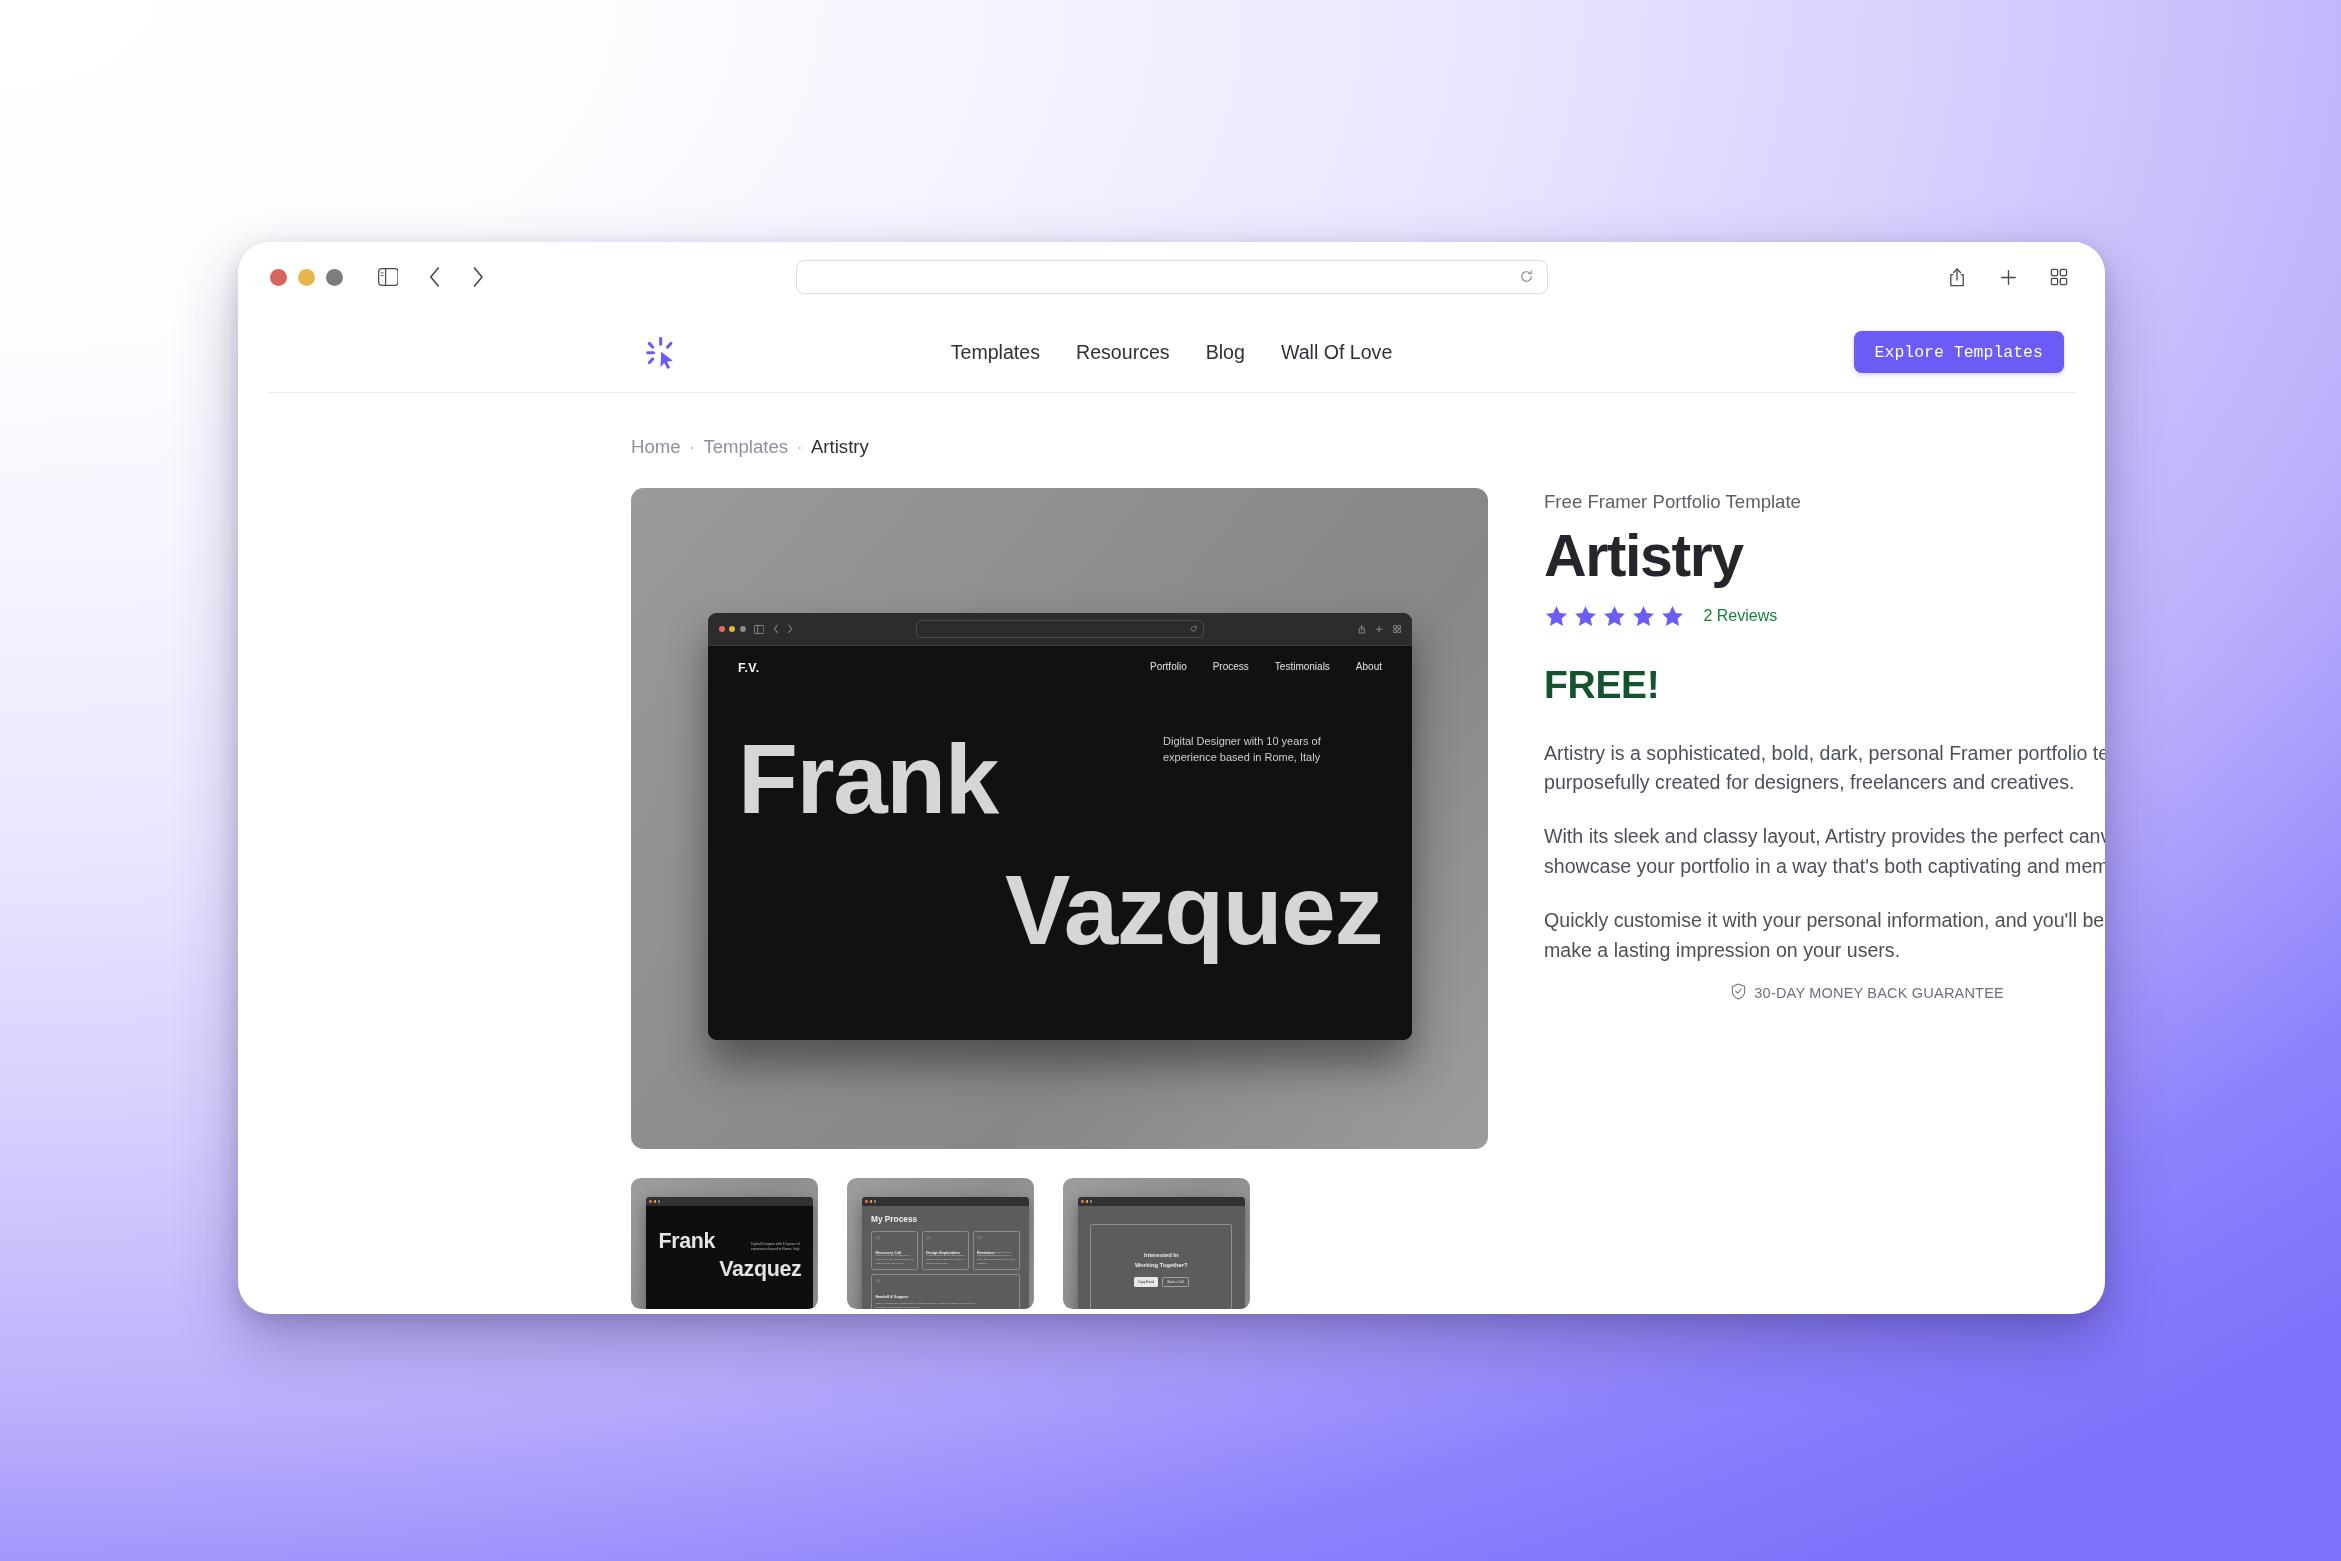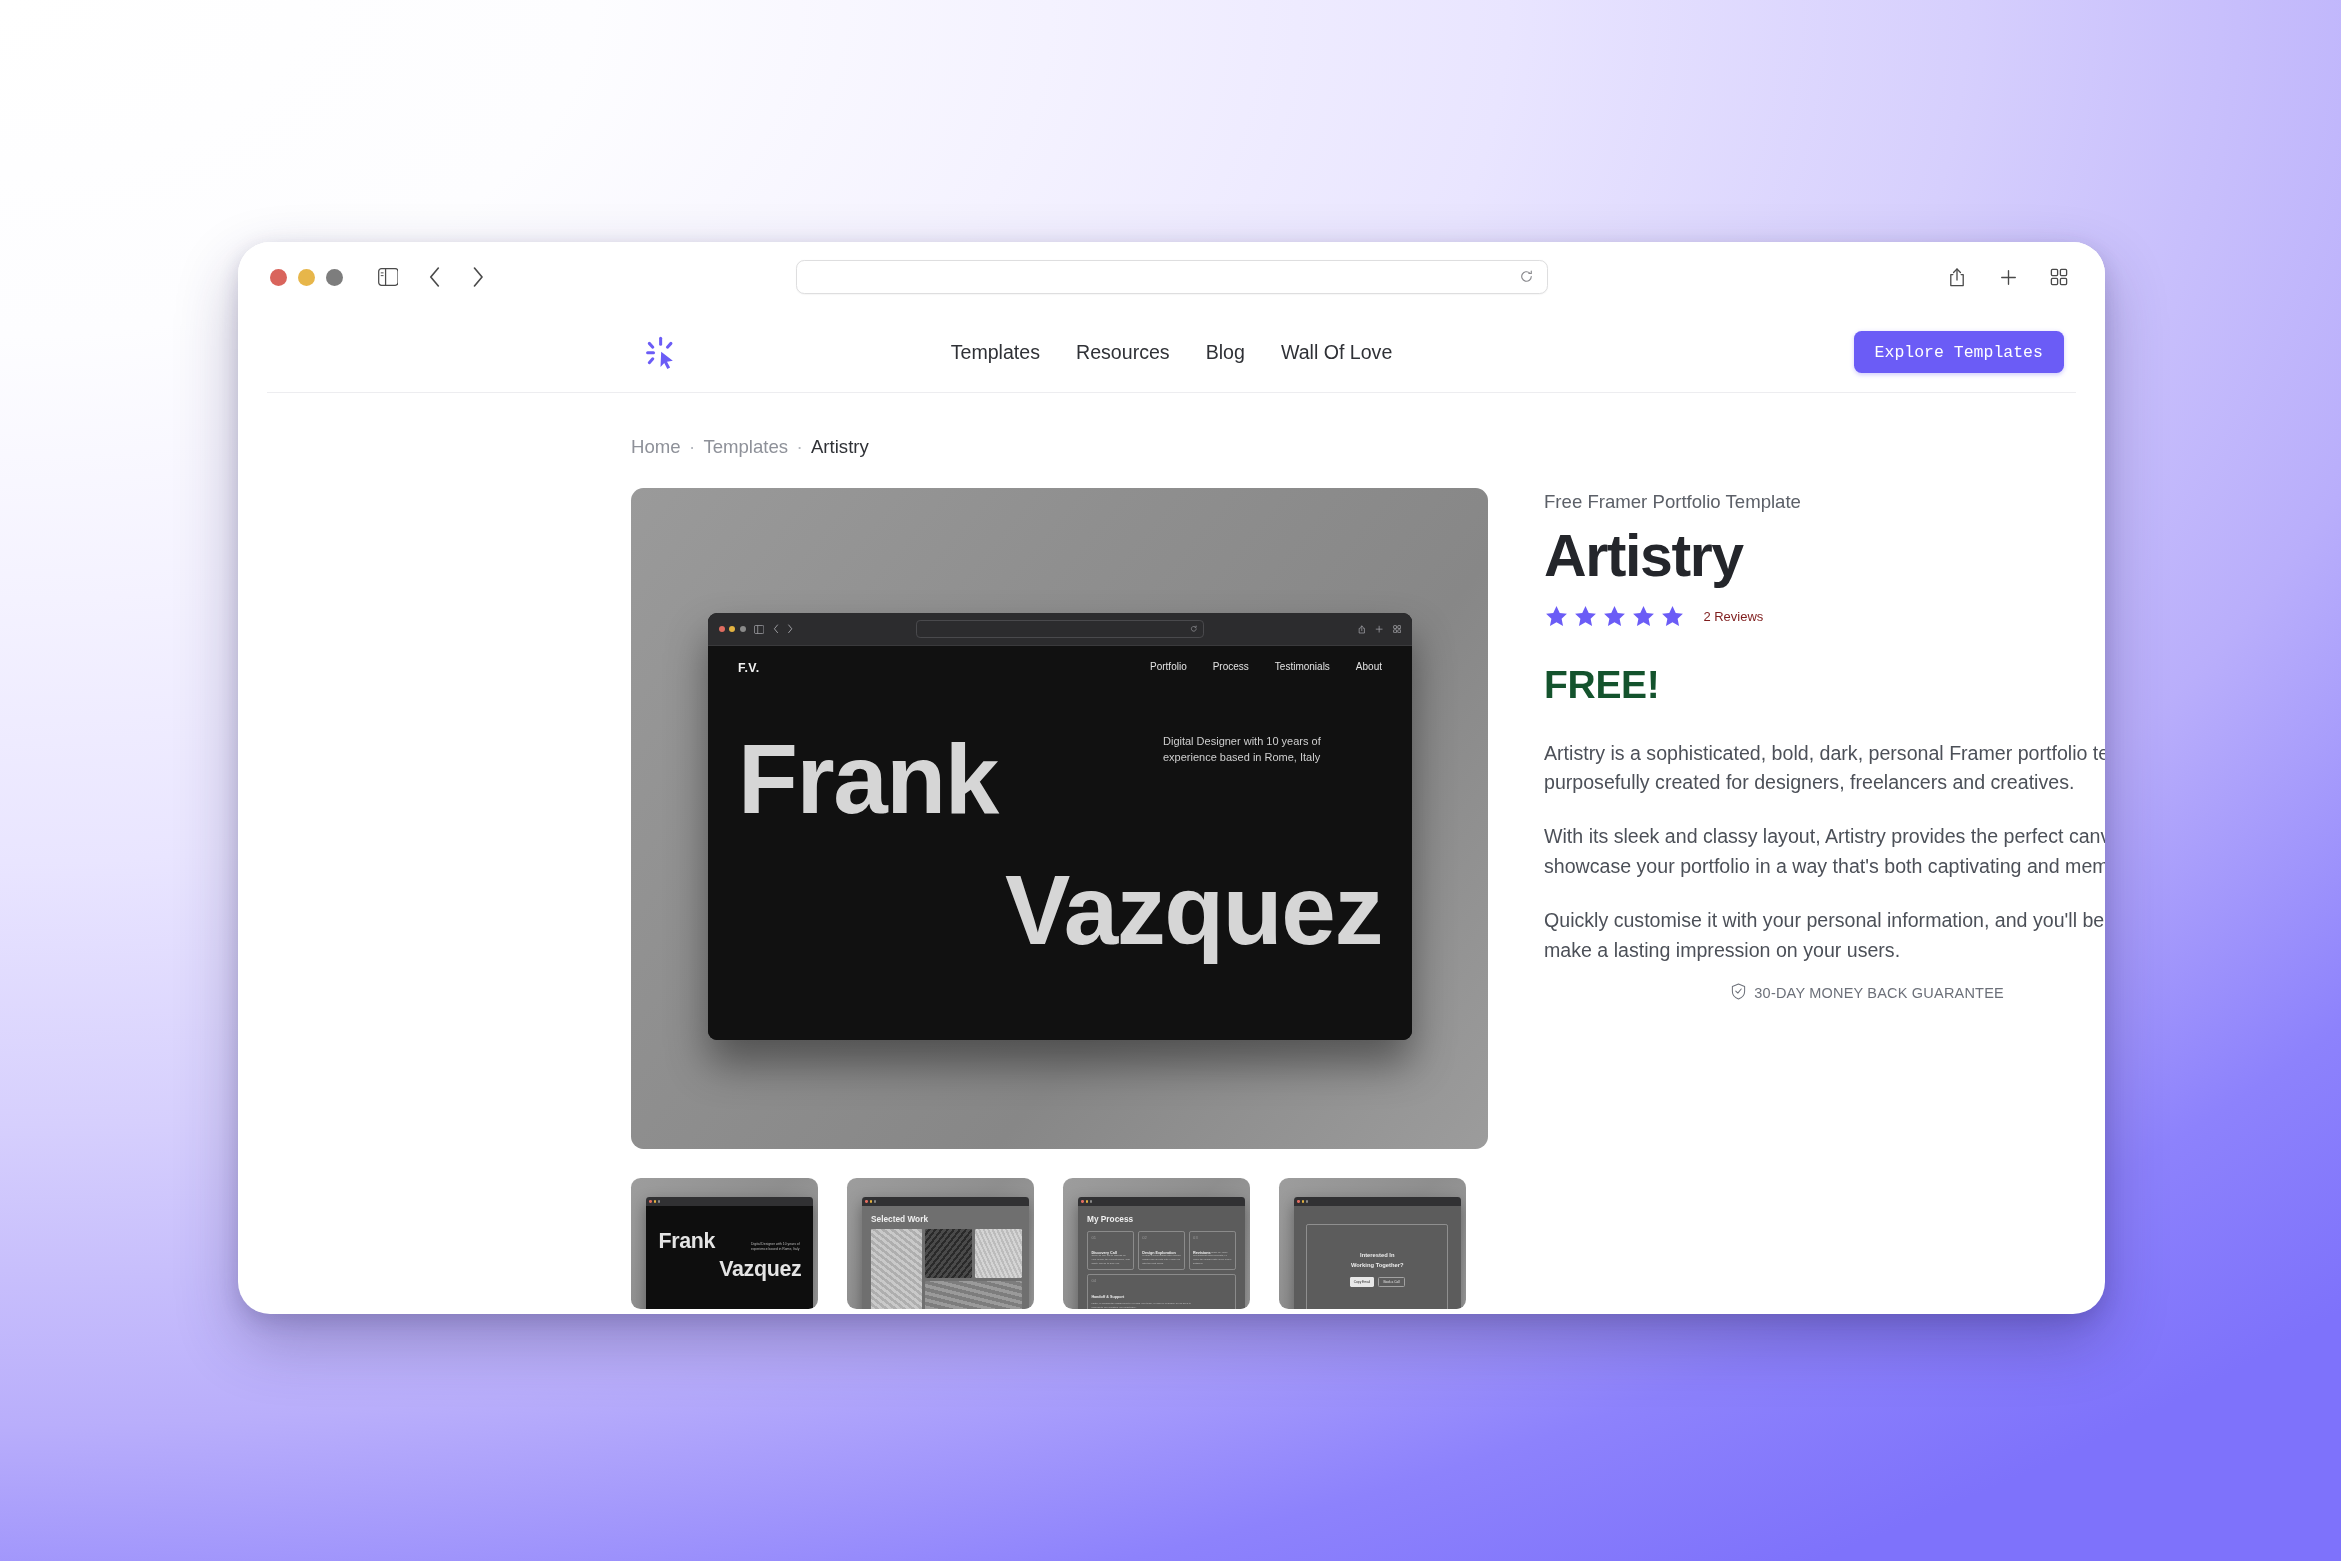--- a/index.html
+++ b/index.html
@@ -334,21 +334,21 @@
   .title {
     font-size: 59px;
     color: #24262b;
     font-weight: bold;
     letter-spacing: -1.4px;
     margin-top: 13.8px;
     line-height: 1;
   }
   .rating { display: flex; align-items: center; gap: 18px; margin-top: 18px; }
   .stars { display: flex; gap: 4.1px; }
-  .reviews { font-size: 13px; color: #7f1d1d; }
+  .reviews { font-size: 16px; color: #15803d; }
   .price {
     font-size: 39px; font-weight: bold; color: #14532d;
     margin-top: 34px; letter-spacing: -0.3px;
   }
   .para {
     font-size: 19.6px;
     line-height: 1.5;
     color: #4c5058;
     margin-top: 25px;
   }
@@ -556,38 +556,20 @@
                   <span class="ti-dot" style="background:#8a8a8a"></span>
               </div>
               <div class="ti-body">
                 <div class="n1">Frank</div>
                 <div class="n2">Vazquez</div>
                 <div class="ntag">Digital Designer with 10 years of experience based in Rome, Italy</div>
               </div>
             </div>
           </div>
 
-          <div class="thumb t2">
-            <div class="thumb-inner">
-              <div class="ti-bar">
-                <span class="ti-dot" style="background:#e06c60"></span>
-                  <span class="ti-dot" style="background:#e3b341"></span>
-                  <span class="ti-dot" style="background:#8a8a8a"></span>
-              </div>
-              <div class="ti-body">
-                <div class="ti-title">Selected Work</div>
-                <div class="grid">
-                  <span class="ph a"></span>
-                  <span class="ph b"></span>
-                  <span class="ph c"></span>
-                  <span class="ph d"></span>
-                </div>
-              </div>
-            </div>
-          </div>
 
           <div class="thumb t3">
             <div class="thumb-inner">
               <div class="ti-bar">
                 <span class="ti-dot" style="background:#e06c60"></span>
                   <span class="ti-dot" style="background:#e3b341"></span>
                   <span class="ti-dot" style="background:#8a8a8a"></span>
               </div>
               <div class="ti-body">
                 <div class="ti-title">My Process</div>

